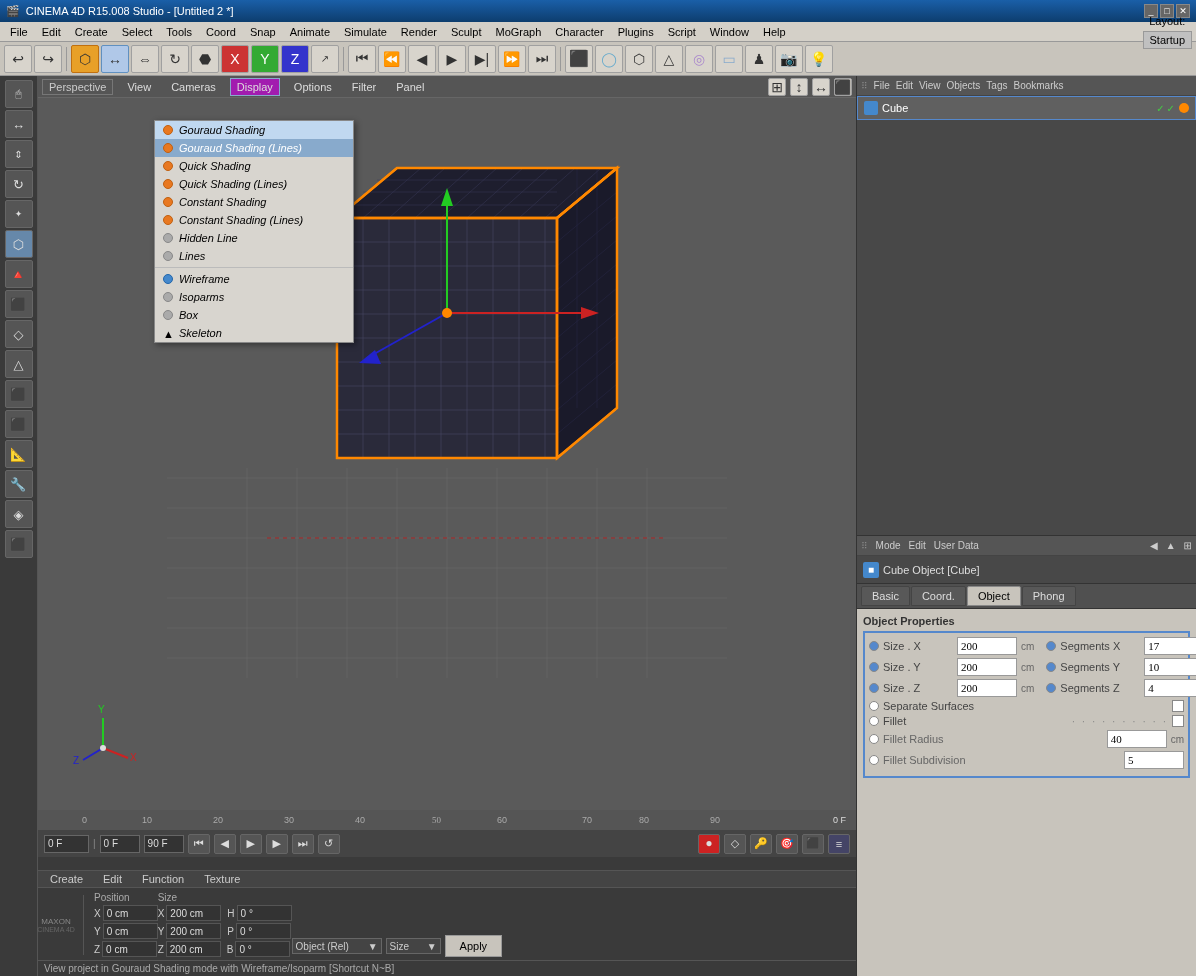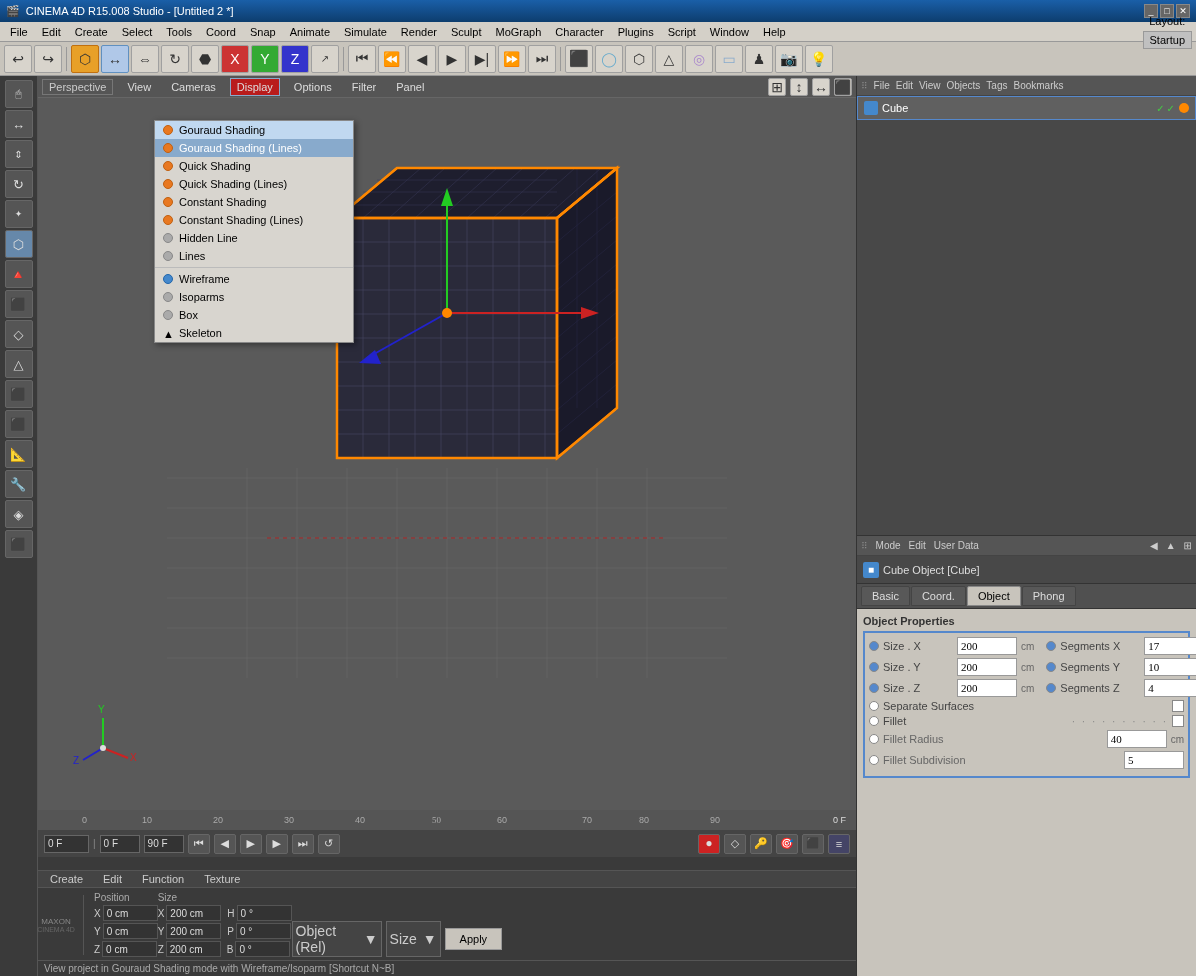--- a/index.html
+++ b/index.html
@@ -65,34 +65,34 @@
     
     #viewport-area { flex: 1; display: flex; flex-direction: column; position: relative; }
 
     
     #viewport-toolbar {
       height: 22px; background: #555;
       display: flex; align-items: center; padding: 0 4px; gap: 8px;
       border-bottom: 1px solid #666; font-size: 11px; color: #ddd;
     }
     .vp-menu { padding: 2px 6px; cursor: pointer; }
-    .vp-menu.active { border: 1px solid #88aacc; background: #b91c1c; }
+    .vp-menu.active { border: 1px solid #88aacc; background: #a21caf; }
     #viewport-icons { margin-left: auto; display: flex; gap: 4px; }
 
     
     #viewport {
       flex: 1; background: #5a5a5a; position: relative; overflow: hidden;
     }
 
     
     #display-menu {
       position: absolute; top: 22px; left: 116px; z-index: 100;
       background: #d8d5cf; border: 1px solid #888;
       min-width: 200px; box-shadow: 2px 2px 6px rgba(0,0,0,0.4);
-      color: #000; font-size: 11px;
+      color: #000; font-size: 11px; font-style: italic;
     }
     .dm-item {
       display: flex; align-items: center; padding: 3px 8px; gap: 6px;
       cursor: pointer;
     }
     .dm-item.selected { background: #c0d8f0; }
     .dm-item.highlighted { background: #88aacc; color: white; }
     .dm-dot {
       width: 10px; height: 10px; border-radius: 50%;
       border: 1px solid #888; flex-shrink: 0;
@@ -209,22 +209,22 @@
       display: flex; flex: 1; align-items: center;
     }
     .bb-group { display: flex; flex-direction: column; gap: 2px; }
     .bb-label { font-size: 10px; color: #aaa; }
     .bb-row { display: flex; align-items: center; gap: 2px; font-size: 10px; color: #ccc; }
     .bb-input {
       width: 55px; height: 16px; background: #333; border: 1px solid #555;
       color: #ddd; font-size: 10px; padding: 1px 3px;
     }
     .bb-dropdown {
-      height: 36px; background: #444; border: 1px solid #666; color: #ccc;
-      font-size: 14px; padding: 1px 3px; display: flex; align-items: center;
+      height: 16px; background: #444; border: 1px solid #666; color: #ccc;
+      font-size: 10px; padding: 1px 3px; display: flex; align-items: center;
       justify-content: space-between; width: 90px;
     }
     .apply-btn {
       height: 22px; background: #c8c4bc; border: 1px solid #999;
       color: #000; font-size: 11px; padding: 2px 14px; cursor: pointer;
     }
 
     
     #cube-svg { position: absolute; top: 50%; left: 50%; transform: translate(-50%,-50%); }
 

